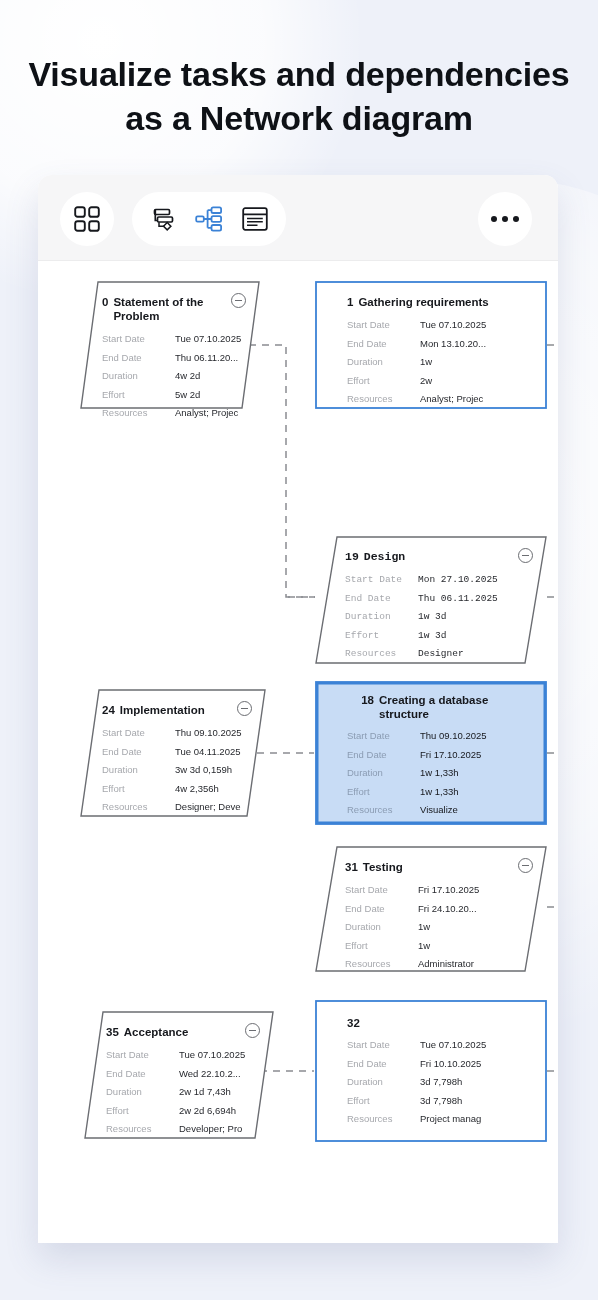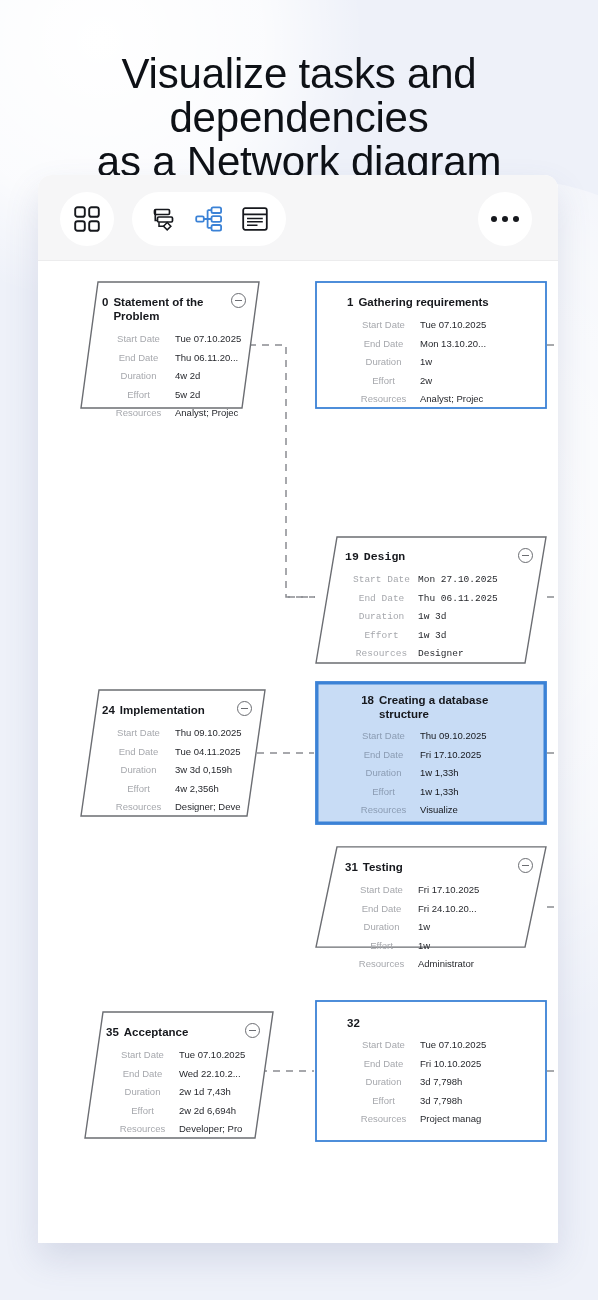--- a/index.html
+++ b/index.html
@@ -33,24 +33,24 @@
     background: radial-gradient(circle at 30% 40%, #ffffff 0%, rgba(255,255,255,0.55) 50%, rgba(255,255,255,0) 75%);
     pointer-events: none;
   }
 
   
   #headline {
     position: absolute;
     left: 0; top: 52px;
     width: 598px;
     text-align: center;
-    font-size: 42px;
+    font-size: 34px;
     line-height: 44px;
     color: #0e1116;
-    font-weight: 400;
+    font-weight: 700;
     letter-spacing: -0.2px;
   }
 
   
   #app-window {
     position: absolute;
     left: 38px;
     top: 175px;
     width: 520px;
     height: 1068px;
@@ -143,21 +143,21 @@
   }
   .node-title .num { font-weight: 700; flex: 0 0 auto; }
   .node-title .nm  { font-weight: 700; }
 
   .row {
     display: flex;
     font-size: 9.5px;
     line-height: 18.6px;
     white-space: nowrap;
   }
-  .row .k { width: 73px; color: #a6a8ad; flex: 0 0 73px; text-align: center; }
+  .row .k { width: 73px; color: #a6a8ad; flex: 0 0 73px; }
   .row .v { color: #27292e; }
 
   .collapse-btn {
     position: absolute;
     right: 14px; top: 12px;
     width: 15px; height: 15px;
     border: 1px solid #6b6d72;
     border-radius: 50%;
   }
   .collapse-btn::after {
@@ -420,21 +420,21 @@
             <span class="k">Effort</span>
             <span class="v">1w 1,33h</span>
           </div>
         <div class="row">
             <span class="k">Resources</span>
             <span class="v">Visualize</span>
           </div>
       </div>
     </div>
 
-    <div class="node" id="node-31" style="left:277px; top:585px; width:232px; height:102px;">
+    <div class="node" id="node-31" style="left:277px; top:585px; width:232px; height:126px;">
       <svg class="node-shape" viewBox="0 0 232 126" preserveAspectRatio="none">
         <polygon points="22,1 231,1 210,125 1,125" fill="#ffffff" stroke="#6b6d72" stroke-width="1.4"></polygon>
       </svg>
       <div class="node-body" style="padding-left:30px;">
         <div class="node-title">
           <span class="num">31</span>
           <span class="nm">Testing</span>
         </div>
         <div class="row">
             <span class="k">Start Date</span>

